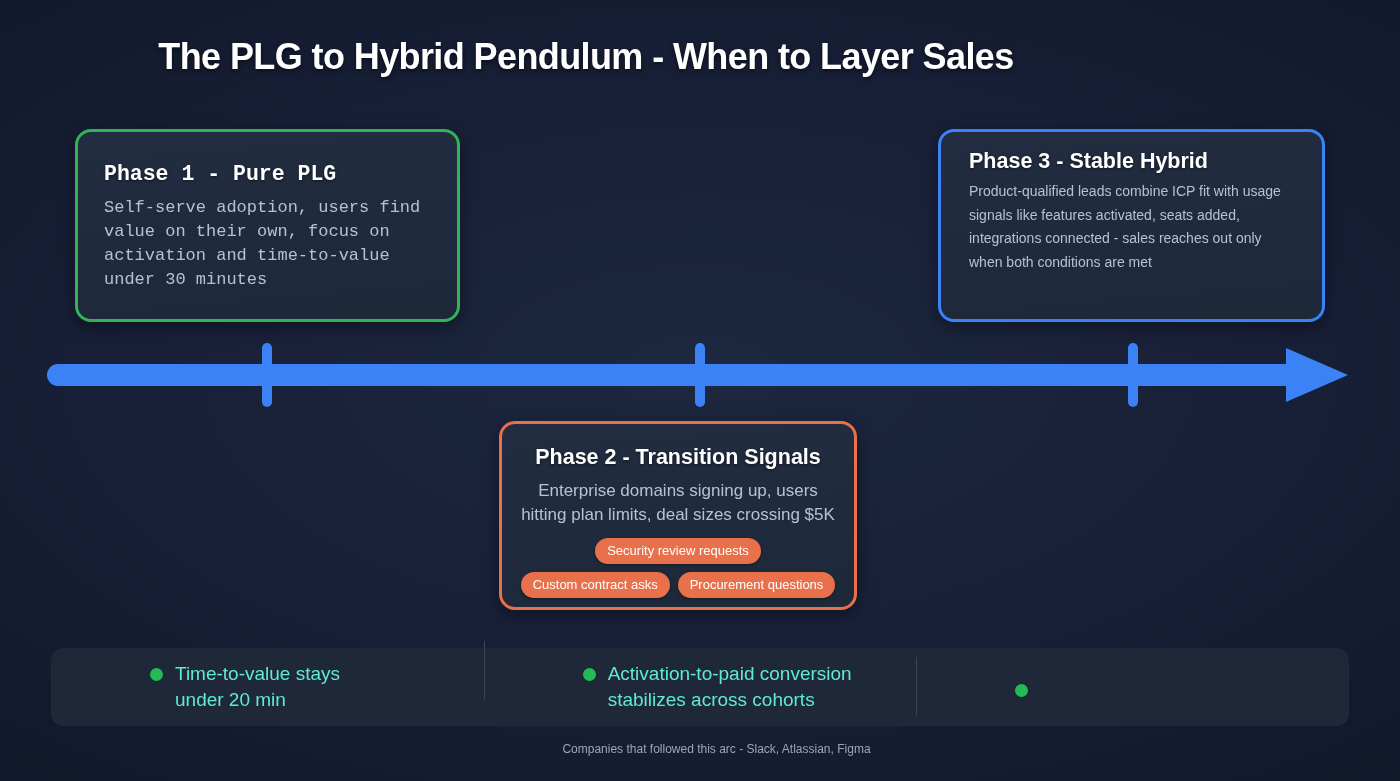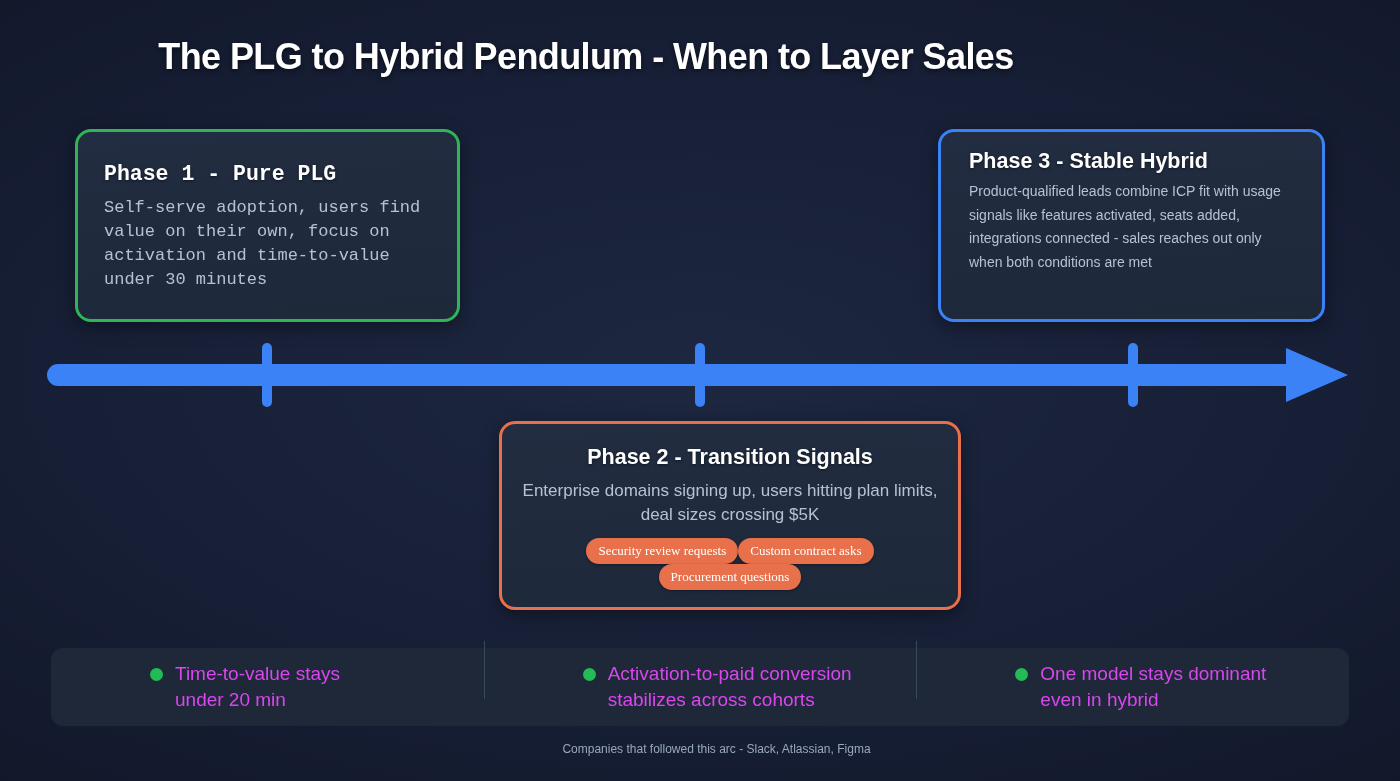--- a/index.html
+++ b/index.html
@@ -74,36 +74,35 @@
     border: 3px solid #3b82f6;
     padding: 17px 26px 0 28px;
   }
   #card-phase3 .card-title { font-size: 21.5px; margin-bottom: 6px; }
   #card-phase3 .card-body  { font-size: 14px; line-height: 23.5px; }
 
   
   #card-phase2 {
     left: 499px;
     top: 421px;
-    width: 462px;
+    width: 358px;
     height: 189px;
     border: 3px solid #e8714b;
     padding: 21px 18px 0 18px;
     text-align: center;
   }
   #card-phase2 .card-title { font-size: 21.5px; margin-bottom: 9px; }
   #card-phase2 .card-body  { font-size: 17px; line-height: 24px; }
 
   .pill-row {
     display: flex;
     flex-wrap: wrap;
     justify-content: center;
-    gap: 0;
+    gap: 8px;
     margin-top: 11px;
-    font-family: Liberation Serif, serif;
   }
   .pill {
     background: #e8714b;
     color: #ffffff;
     font-size: 13px;
     line-height: 1;
     padding: 6px 12px 7px 12px;
     border-radius: 999px;
     white-space: nowrap;
     box-shadow: 0 1px 3px rgba(0,0,0,0.35);
@@ -145,21 +144,21 @@
     width: 13px;
     height: 13px;
     border-radius: 50%;
     background: #22bb55;
     flex: 0 0 13px;
     margin-top: 7px;
   }
   .legend-text {
     font-size: 19px;
     line-height: 26px;
-    color: #d946ef;
+    color: #5eead4;
     max-width: 260px;
   }
 
   
   #footer-note {
     position: absolute;
     left: 0;
     top: 742px;
     width: 1400px;
     text-align: center;
@@ -219,21 +218,17 @@
   <div class="legend-item">
     <span class="legend-dot"></span>
     <span class="legend-text">
       <span>Activation-to-paid conversion</span><br>
       <span>stabilizes across cohorts</span>
     </span>
   </div>
 
   <div class="legend-item">
     <span class="legend-dot"></span>
-    <span class="legend-text">
-      <span>One model stays dominant</span><br>
-      <span>even in hybrid</span>
-    </span>
   </div>
 
 </div>
 
 <div id="footer-note">Companies that followed this arc - Slack, Atlassian, Figma</div>
 
 </body></html>

